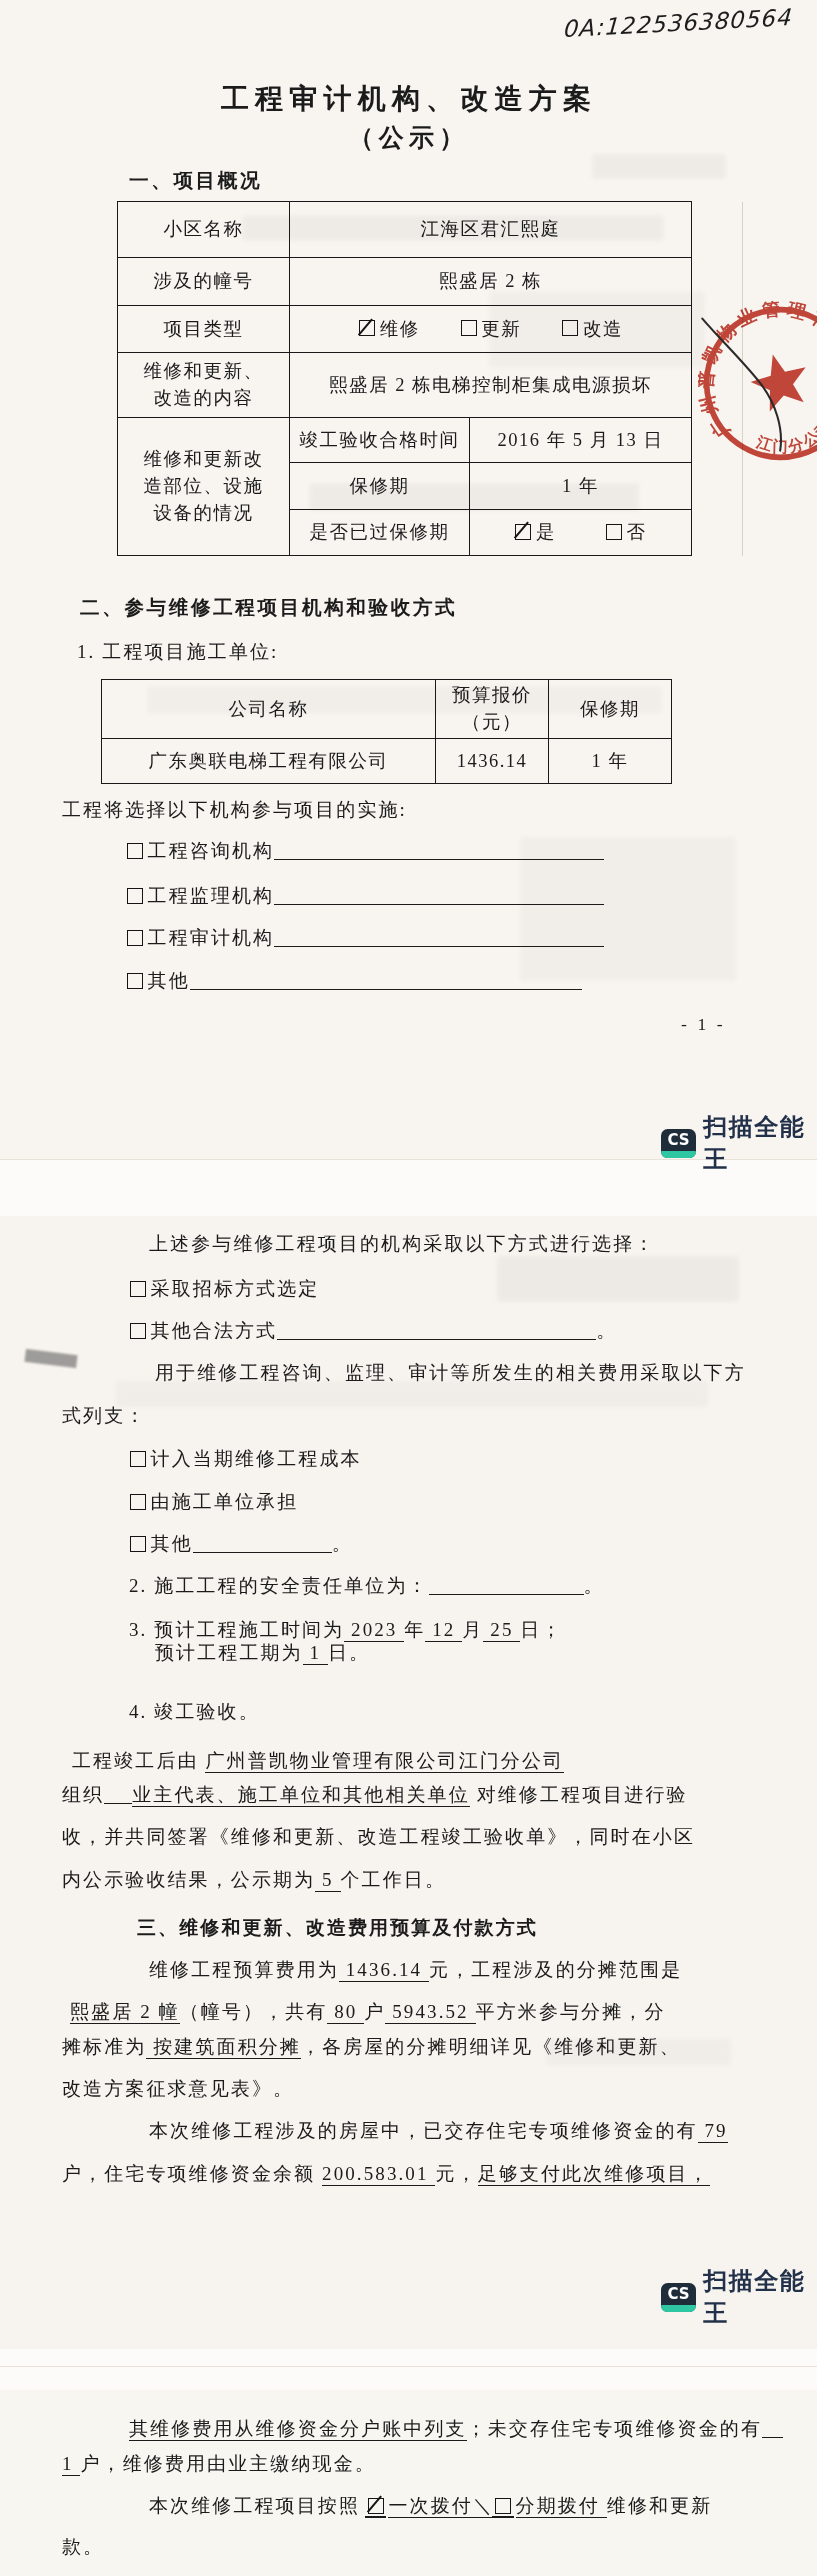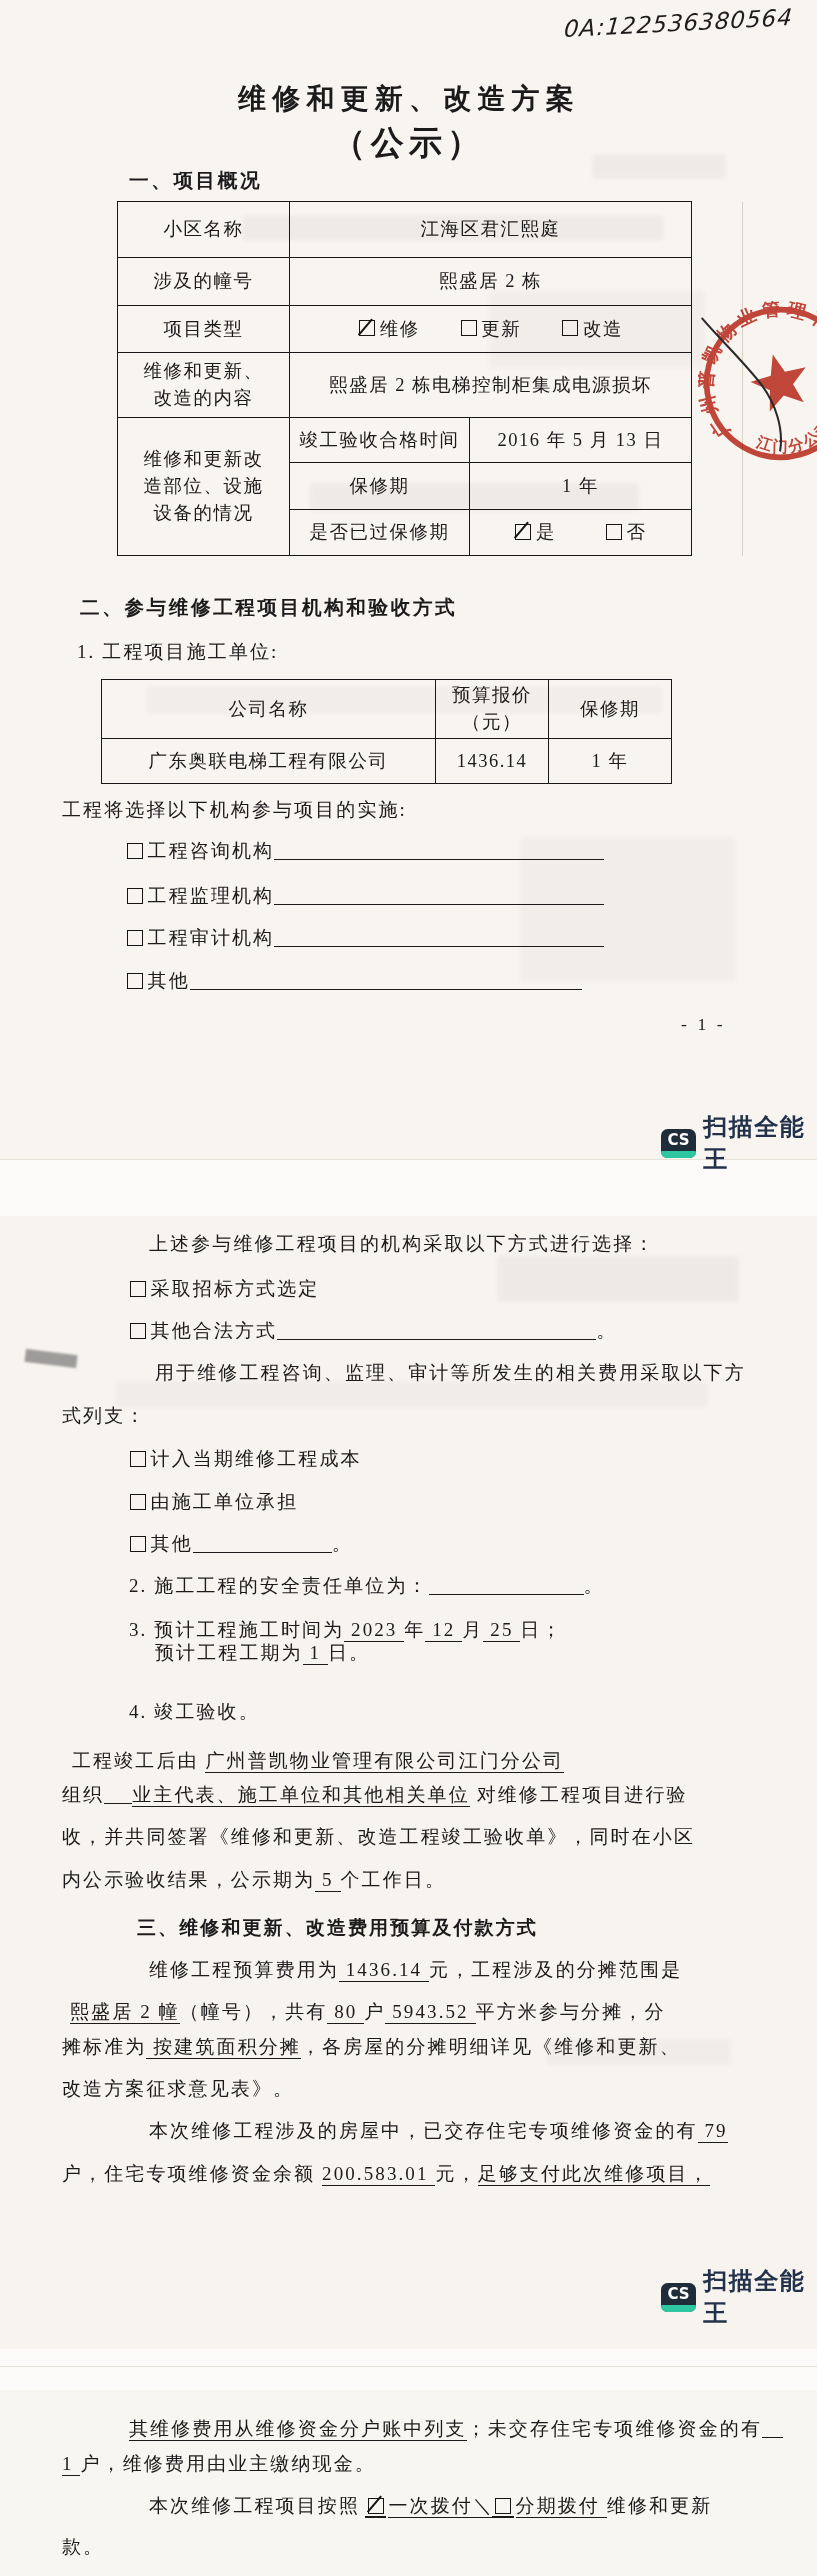--- a/index.html
+++ b/index.html
@@ -11,21 +11,21 @@
   .ghost{position:absolute;background:#7d7a74;opacity:.07;filter:blur(2.1px);border-radius:4.1px;z-index:1;}
   .smudge{position:absolute;left:25px;top:1352px;width:52px;height:13.4px;background:#474747;opacity:.5;
           filter:blur(1px);transform:rotate(7deg);z-index:1;}
   .vline{position:absolute;left:742px;top:202px;width:1px;height:354px;background:#d8d1c6;z-index:1;}
 
   .hand{position:absolute;left:564px;top:10.3px;font-family:"DejaVu Sans",sans-serif;font-style:italic;
         font-size:23px;color:#1d1d1d;transform:rotate(-3deg) skewX(-8deg);letter-spacing:1px;z-index:2;}
 
   .title{position:absolute;top:80px;left:0;width:100%;text-align:center;font-size:28px;font-weight:bold;
          letter-spacing:6.2px;z-index:2;}
-  .subtitle{position:absolute;top:121px;left:0;width:100%;text-align:center;font-size:33px;font-weight:bold;
+  .subtitle{position:absolute;top:121px;left:0;width:100%;text-align:center;font-size:25px;font-weight:bold;
          letter-spacing:5.2px;z-index:2;}
   .h1{position:absolute;font-weight:bold;font-size:19.6px;letter-spacing:2.6px;white-space:nowrap;z-index:2;}
 
   .line{position:absolute;font-size:19px;letter-spacing:2.1px;white-space:nowrap;z-index:2;line-height:1.25;}
   .line .b,.b{font-weight:bold;}
   .line .u{border-bottom:1.5px solid #1b1b1b;padding-bottom:1px;}
   .cb{display:inline-block;width:14px;height:14px;border:1.5px solid #141414;margin:0 4.6px 0 1px;
       vertical-align:-1.5px;position:relative;}
   .cb.cbk::after{content:"";position:absolute;left:-1px;bottom:0;width:20.6px;height:1.5px;background:#141414;
       transform-origin:0 100%;transform:rotate(-50deg);}
@@ -79,21 +79,21 @@
   <div class="ghost" style="left:147px;top:686px;width:515px;height:28px;opacity:.05;"></div>
   <div class="ghost" style="left:520px;top:837px;width:216px;height:144px;opacity:.05;"></div>
   <div class="ghost" style="left:497px;top:1256px;width:242px;height:46px;"></div>
   <div class="ghost" style="left:116px;top:1381px;width:592px;height:26px;opacity:.05;"></div>
   <div class="ghost" style="left:546px;top:2039px;width:185px;height:26px;opacity:.05;"></div>
   <div class="smudge"></div>
   <div class="vline"></div>
 
   <div class="hand">0A:122536380564</div>
 
-  <div class="title">维修和更新、改造方案</div>
+  <div class="title">工程审计机构、改造方案</div>
   <div class="subtitle">（公示）</div>
   <div class="h1" style="left:129px;top:167px;">一、项目概况</div>
 
   <div class="t1">
     <div class="c r1 c1" style="grid-area:1/1/2/2;">小区名称</div>
     <div class="c r1" style="grid-area:1/2/2/4;">江海区君汇熙庭</div>
     <div class="c c1" style="grid-area:2/1/3/2;">涉及的幢号</div>
     <div class="c" style="grid-area:2/2/3/4;">熙盛居 2 栋</div>
     <div class="c c1" style="grid-area:3/1/4/2;">项目类型</div>
     <div class="c optrow" style="grid-area:3/2/4/4;">

